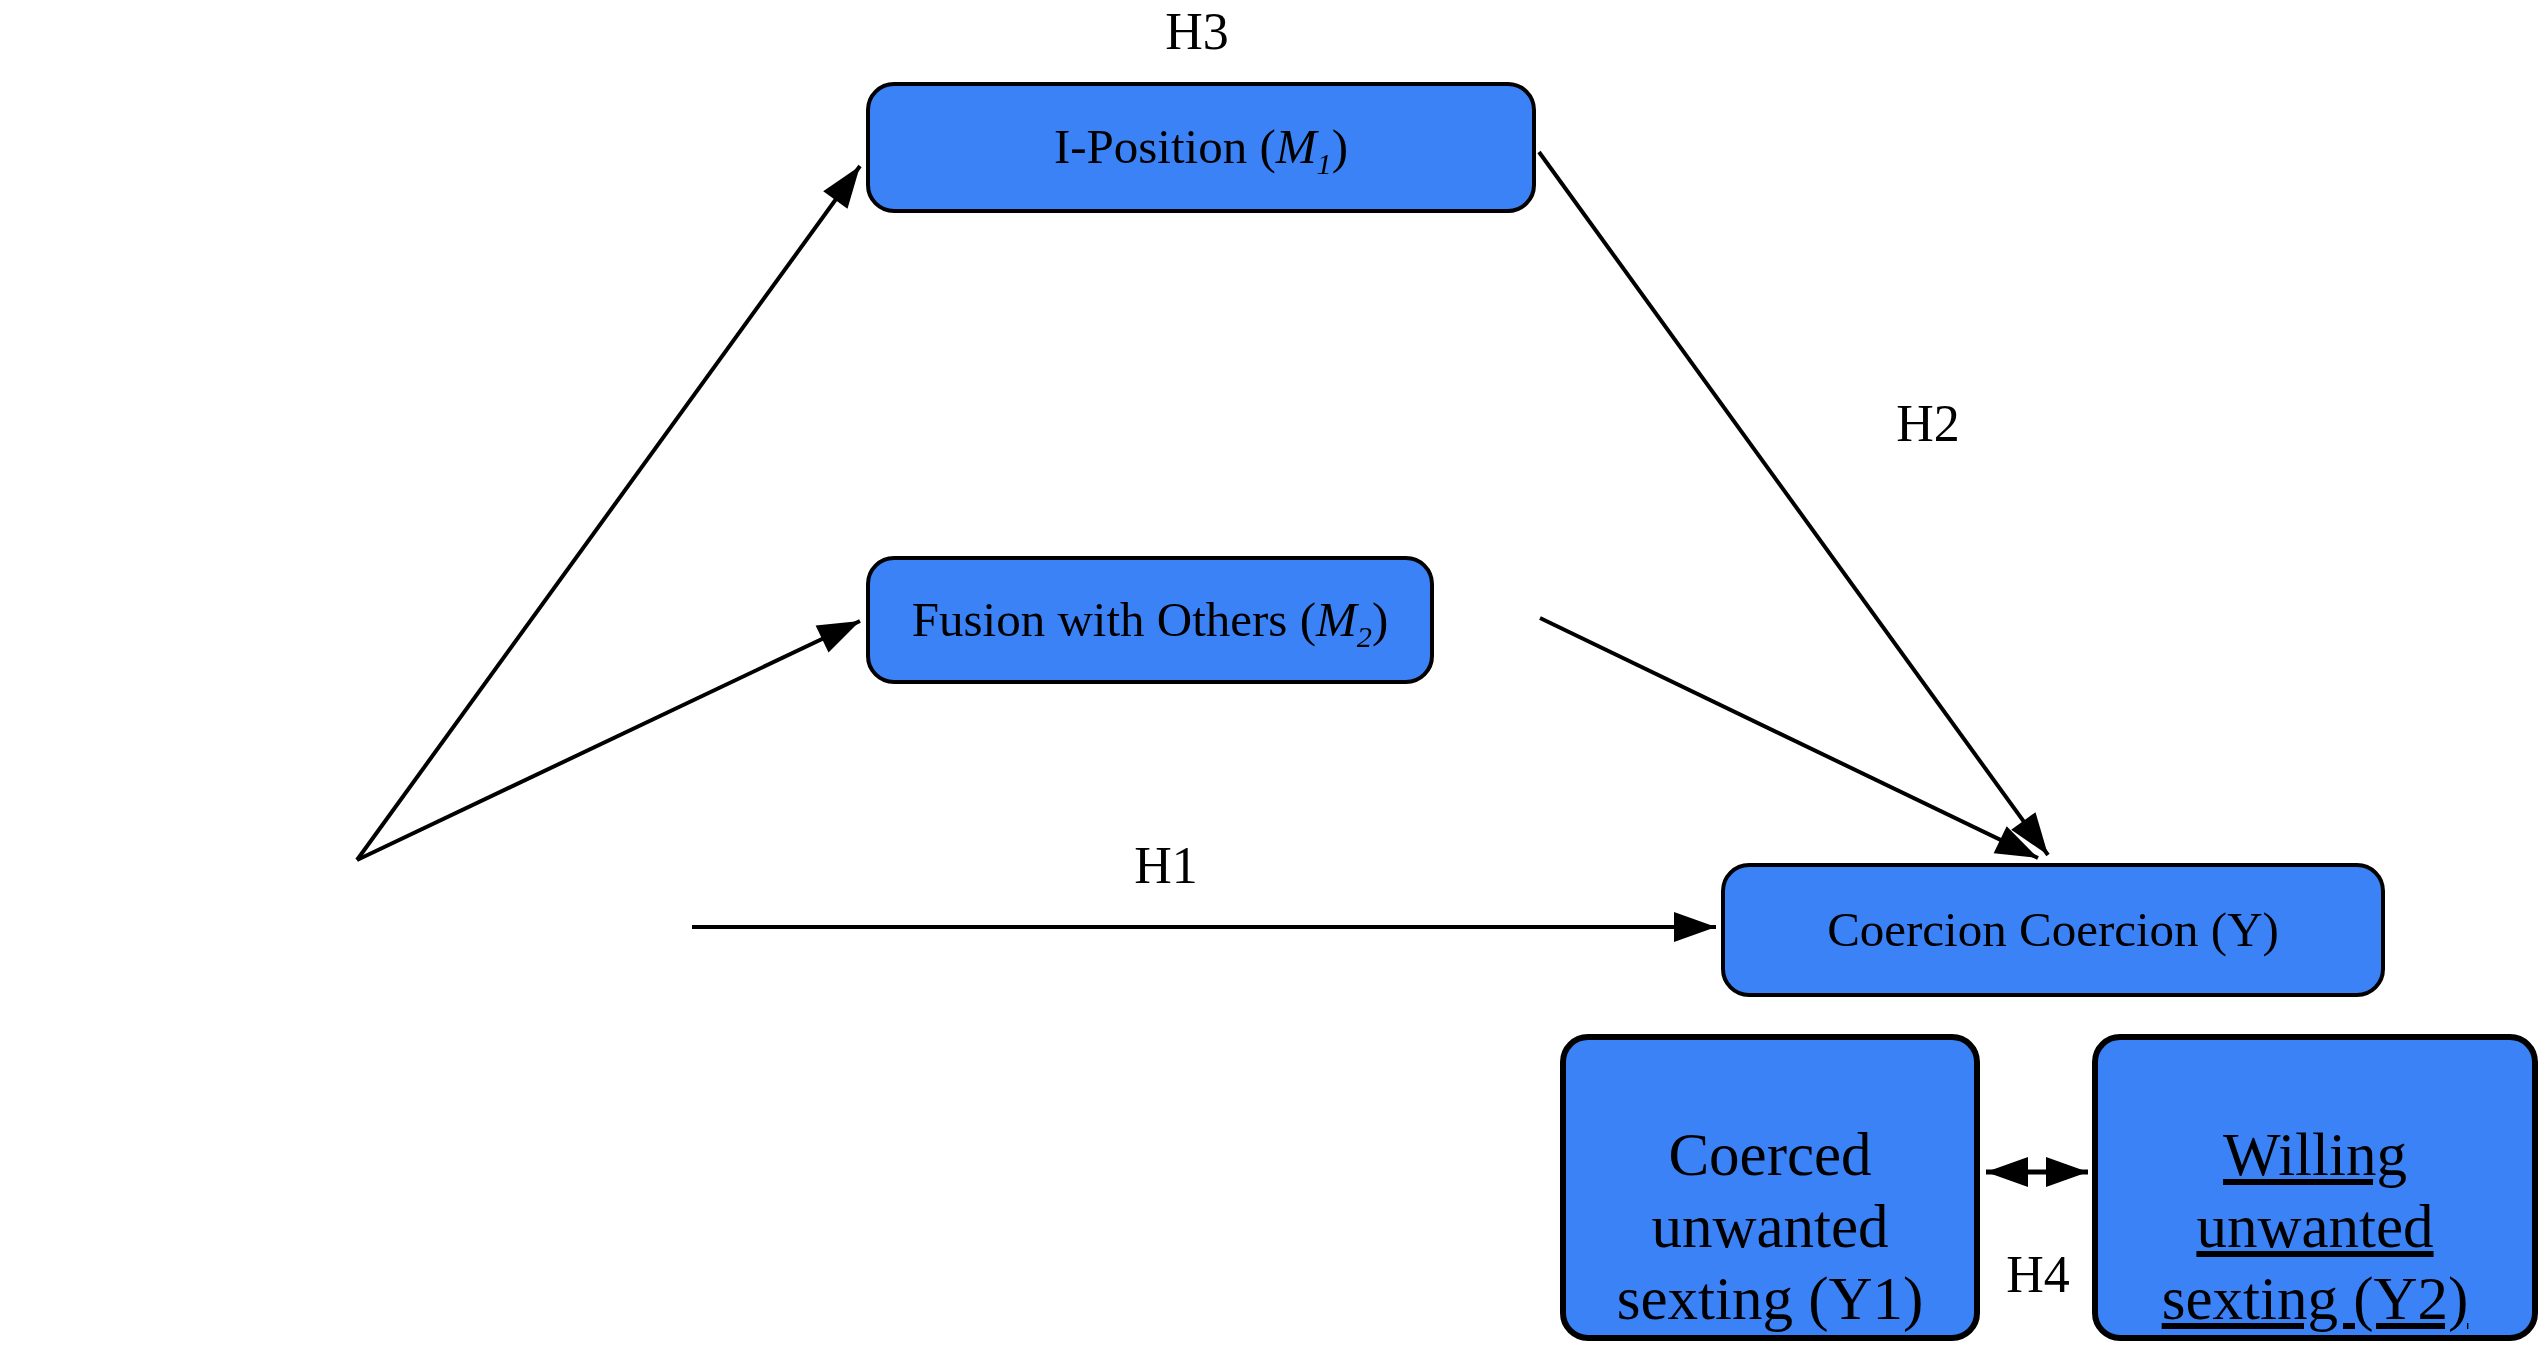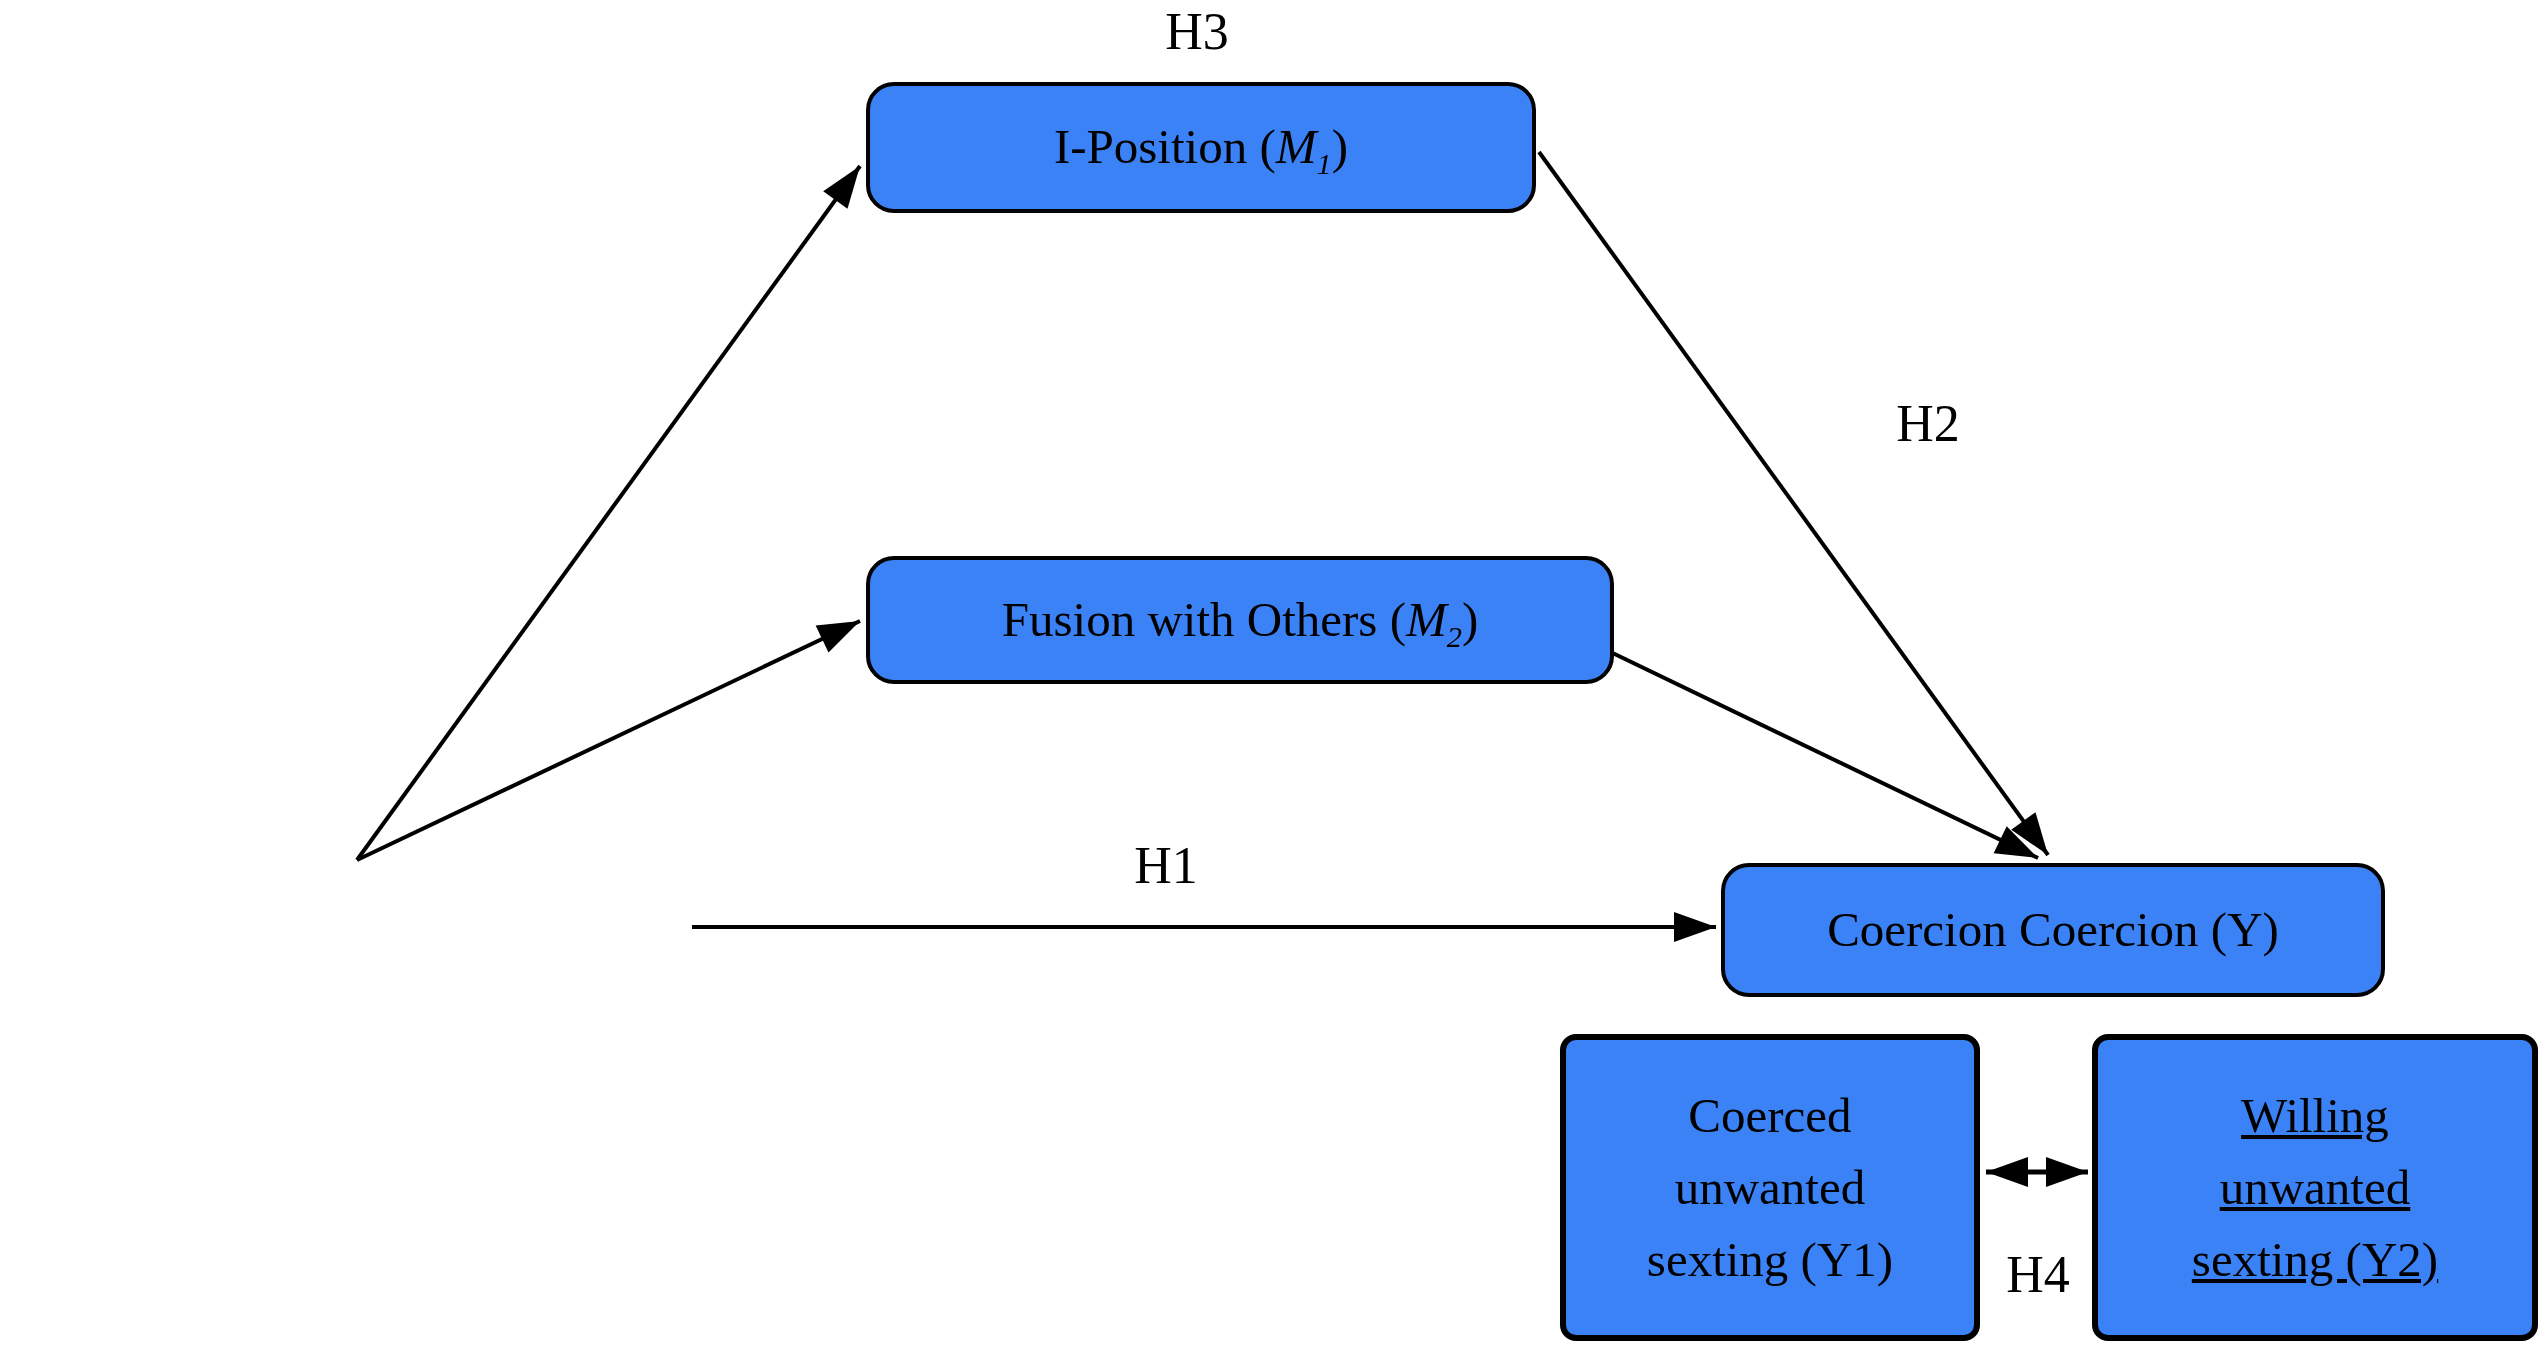--- a/index.html
+++ b/index.html
@@ -25,23 +25,24 @@
     border-radius: 28px;
     display: flex;
     align-items: center;
     justify-content: center;
     text-align: center;
     font-size: 49px;
     line-height: 1.2;
   }
   .box.outcome-sub {
     border-width: 6px;
-    border-radius: 16px;
+    border-radius: 28px;
     line-height: 72px;
-    font-size: 49px;
+    font-size: 61px;
+    align-items: flex-end;
   }
   .box-label { white-space: pre-line; }
   .msym { font-style: italic; }
   .msym sub { font-size: 0.62em; line-height: 0; }
   .hlabel {
     position: absolute;
     transform: translate(-50%, -50%);
     font-size: 52px;
     line-height: 1;
     white-space: nowrap;
@@ -63,21 +64,21 @@
     <line x1="692" y1="927" x2="1716" y2="927" stroke="#000000" stroke-width="4" marker-end="url(#ah)"></line>
     <line x1="1539" y1="152" x2="2048" y2="855" stroke="#000000" stroke-width="4" marker-end="url(#ah)"></line>
     <line x1="1540" y1="618" x2="2038" y2="858" stroke="#000000" stroke-width="4" marker-end="url(#ah)"></line>
     <line x1="1986" y1="1172" x2="2088" y2="1172" stroke="#000000" stroke-width="5" marker-start="url(#ah)" marker-end="url(#ah)"></line>
   </svg>
 
   <div class="box" style="left:866px; top:82px; width:670px; height:131px;">
     <span class="box-label"><span>I-Position (</span><span class="msym"><span>M</span><sub>1</sub></span><span>)</span></span>
   </div>
 
-  <div class="box" style="left:866px; top:556px; width:748px; height:128px;">
+  <div class="box" style="left:866px; top:556px; width:568px; height:128px;">
     <span class="box-label"><span>Fusion with Others (</span><span class="msym"><span>M</span><sub>2</sub></span><span>)</span></span>
   </div>
 
 
   <div class="box" style="left:1721px; top:863px; width:664px; height:134px;">
     <span class="box-label">Coercion Coercion (Y)</span>
   </div>
 
   <div class="box outcome-sub" style="left:1560px; top:1034px; width:420px; height:307px;">
     <span class="box-label">Coerced

